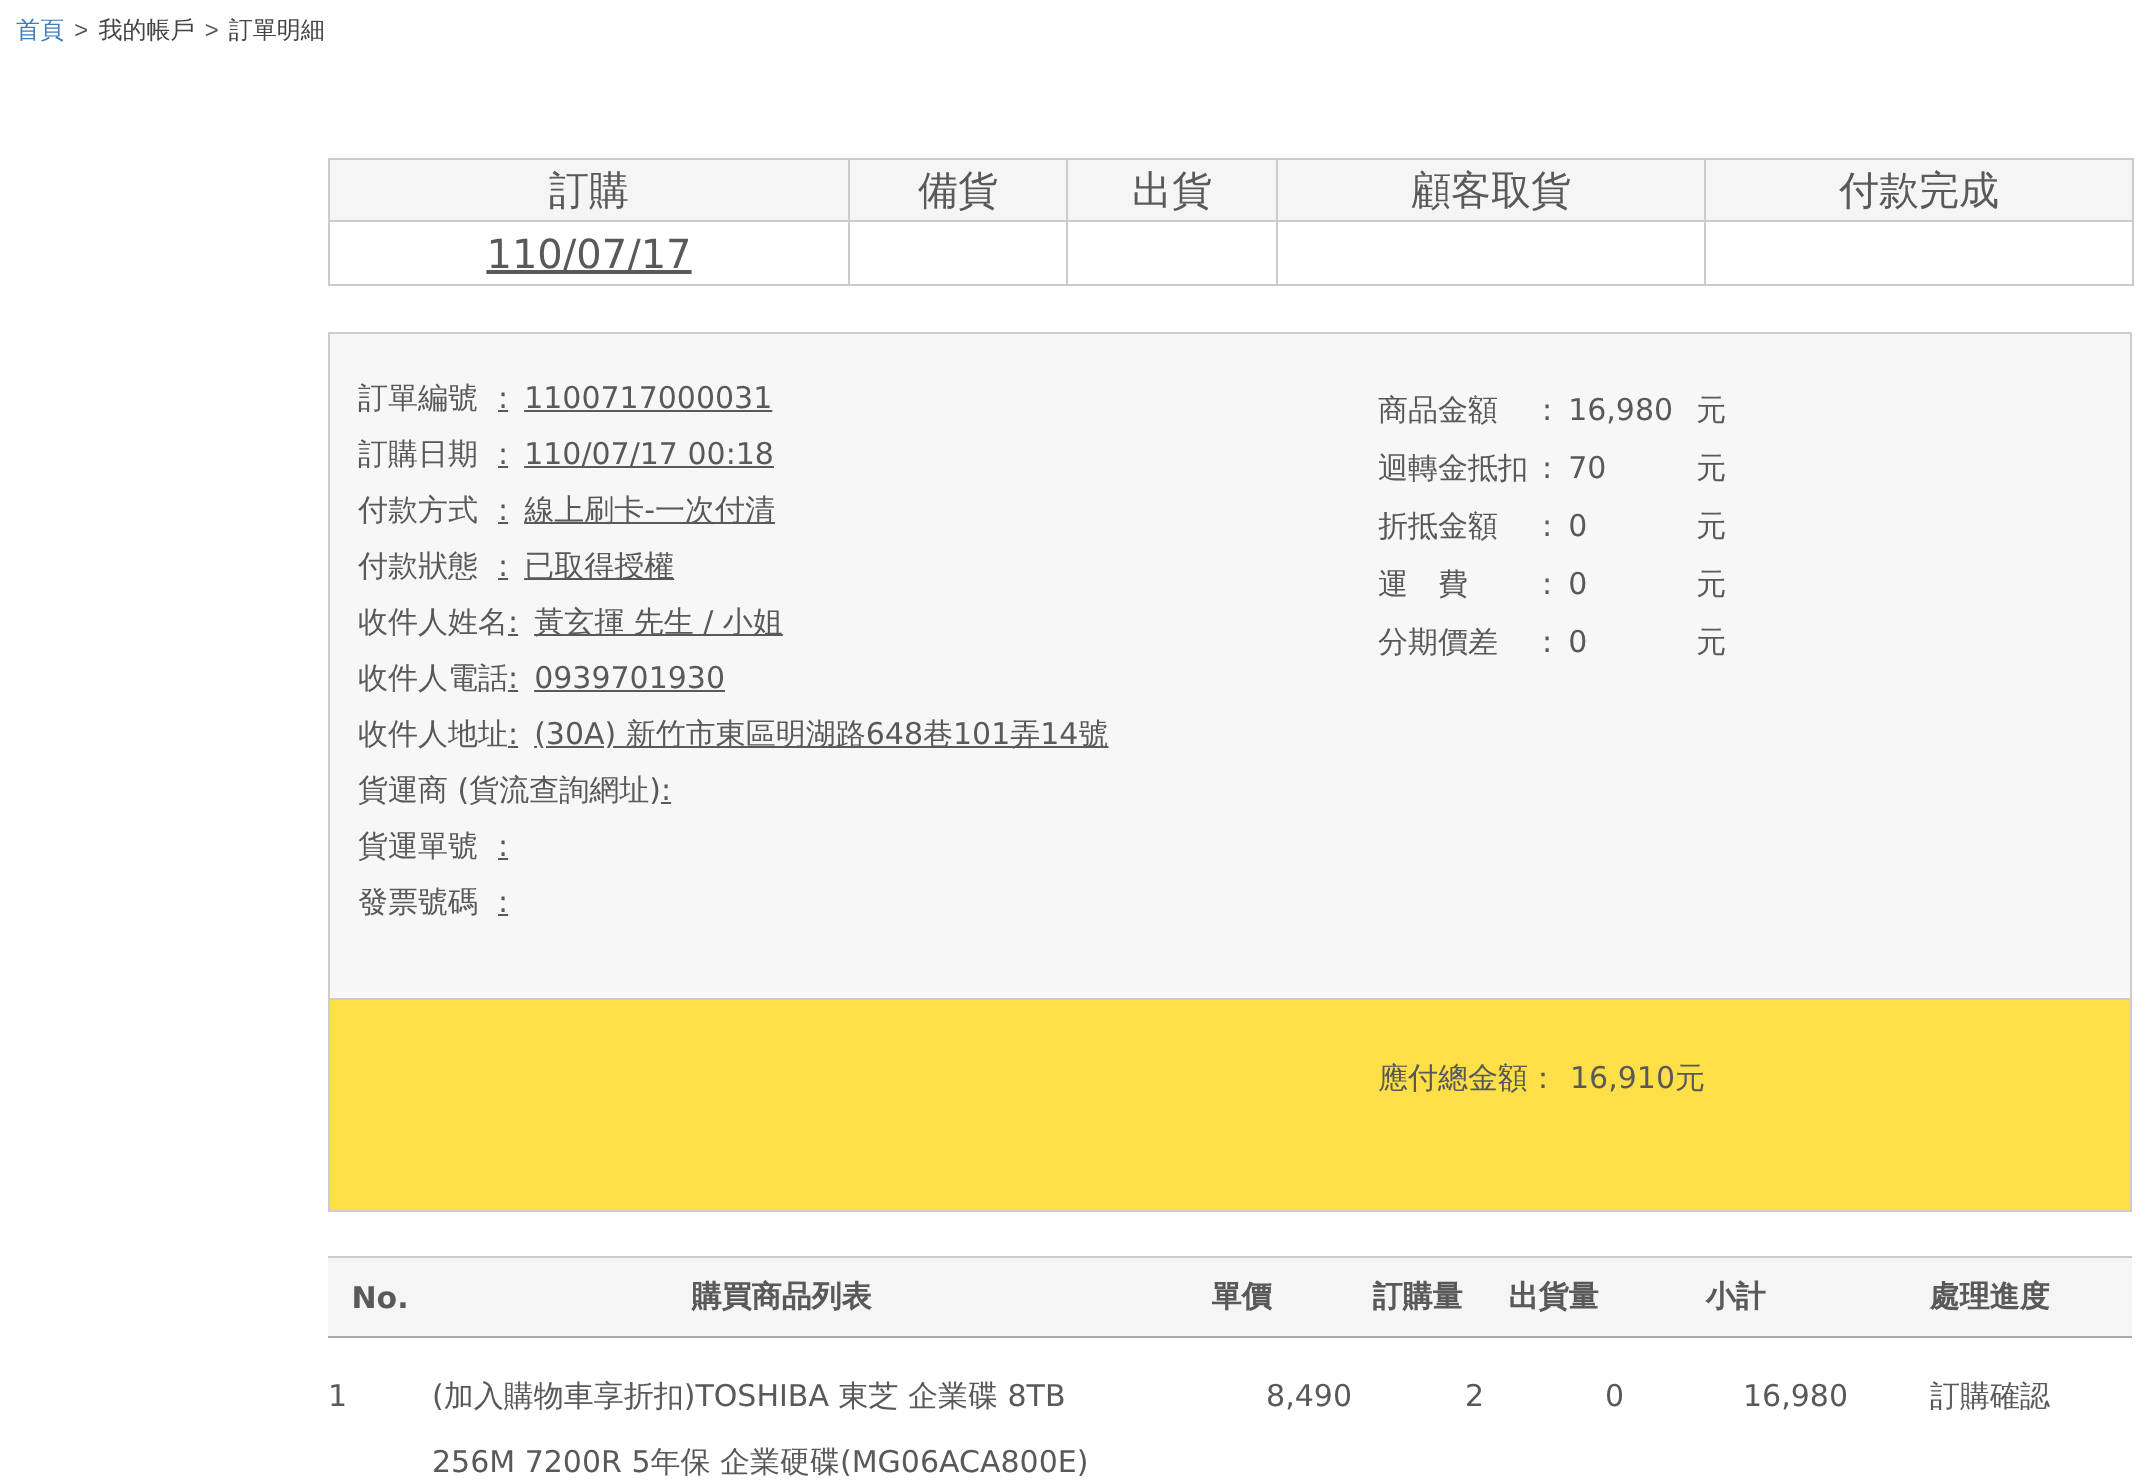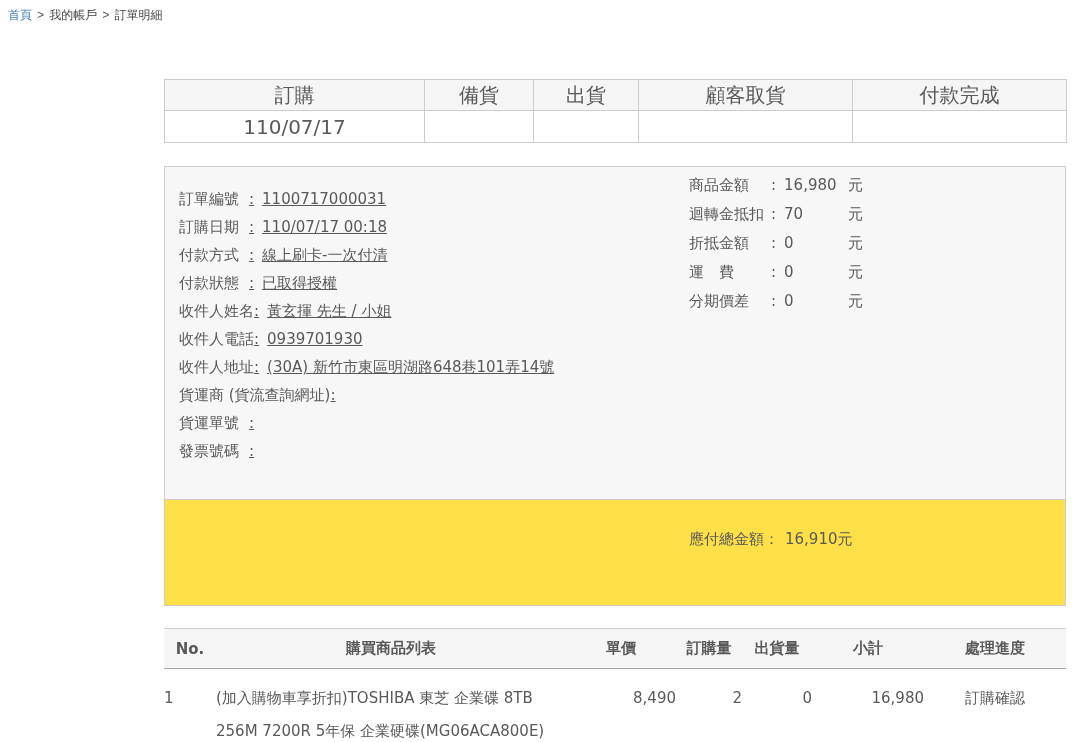--- a/index.html
+++ b/index.html
@@ -26,29 +26,29 @@
   
   .content{position:absolute;left:164px;top:79px;width:902px;}
 
   
   table.status{width:902px;border-collapse:collapse;table-layout:fixed;}
   table.status th, table.status td{
     border:1px solid var(--border);
     text-align:center;font-weight:normal;font-size:20px;color:var(--text);
   }
   table.status th{background:var(--header-bg);height:31px;padding:0;}
-  table.status td{background:#ffffff;height:32px;padding:0;}
+  table.status td{background:#ffffff;height:32px;padding:0;text-decoration:underline;}
 
   
   .info-box{margin-top:23px;border:1px solid var(--border);width:902px;}
   .info-main{background:var(--panel-bg);padding:18px 0 0 14px;height:332px;position:relative;text-decoration:underline;}
   .info-row{line-height:28px;white-space:nowrap;}
   .lbl{display:inline-block;min-width:70px;vertical-align:top;}
   .colon{margin-right:8px;}
-  .info-right{position:absolute;left:524px;top:4px;}
+  .info-right{position:absolute;left:524px;top:24px;}
   .r-row{line-height:29px;white-space:nowrap;}
   .rlbl{display:inline-block;width:82px;vertical-align:top;}
   .rval{display:inline-block;width:64px;vertical-align:top;margin-left:8px;}
   .info-total{border-top:1px solid var(--border);background:#fde047;height:106px;padding:30px 0 0 524px;}
   .total-value{margin-left:6px;}
 
   
   table.products{margin-top:22px;width:902px;border-collapse:collapse;table-layout:fixed;}
   table.products th{
     background:var(--header-bg);height:40px;padding:0;

